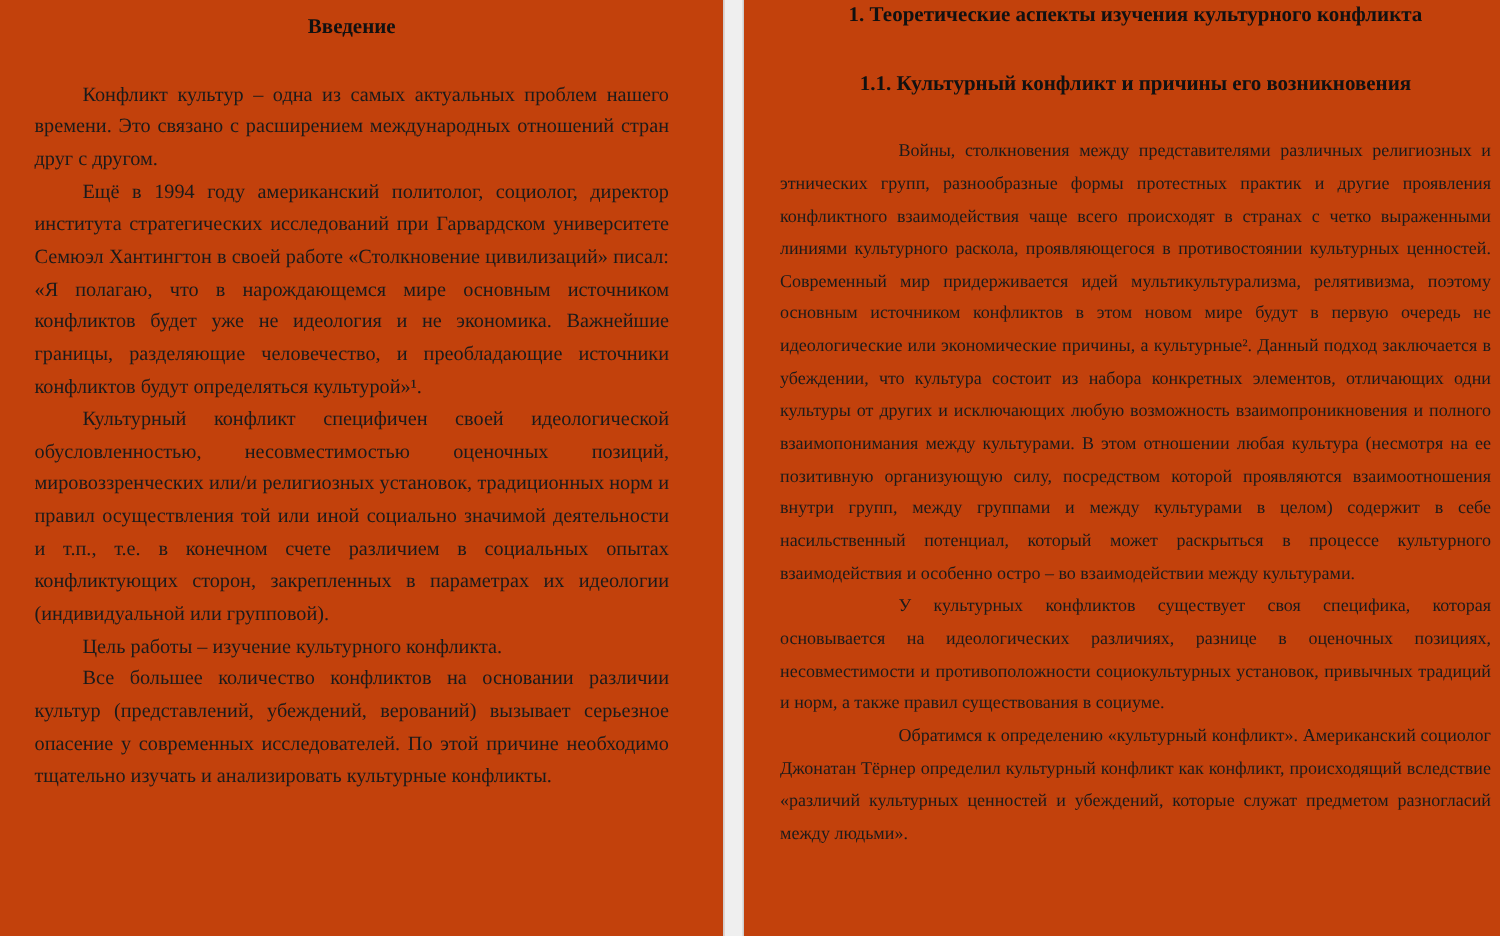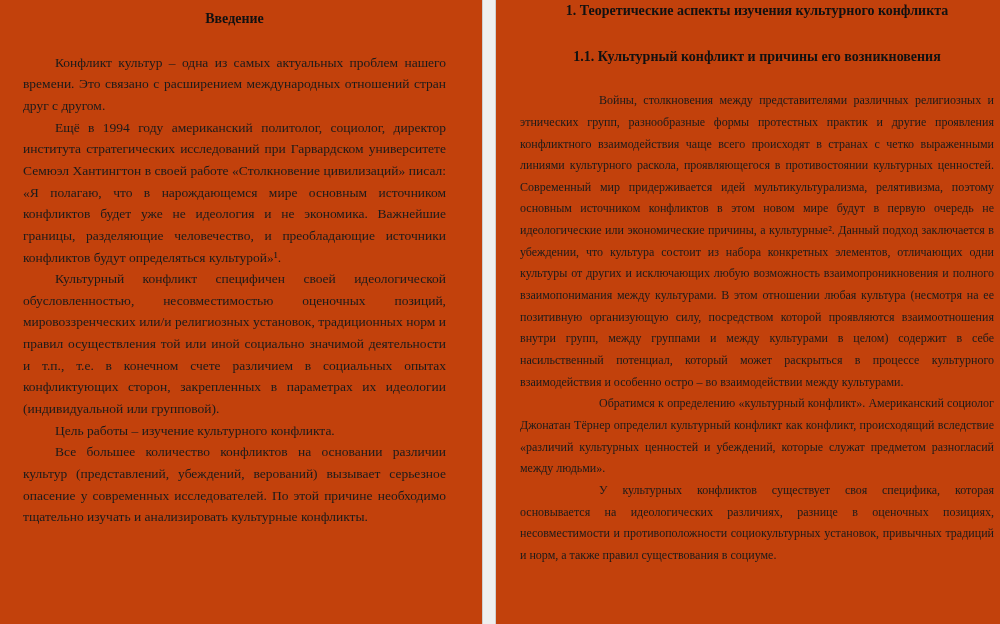--- a/index.html
+++ b/index.html
@@ -77,18 +77,18 @@
       </div>
   </div>
 
   <div class="gutter"></div>
 
   <div class="page page-right">
     <h1 class="doc-heading">1. Теоретические аспекты изучения культурного конфликта</h1>
     <h2 class="doc-heading">1.1. Культурный конфликт и причины его возникновения</h2>
     <div class="doc-body">
         <p class="para">Войны, столкновения между представителями различных религиозных и этнических групп, разнообразные формы протестных практик и другие проявления конфликтного взаимодействия чаще всего происходят в странах с четко выраженными линиями культурного раскола, проявляющегося в противостоянии культурных ценностей. Современный мир придерживается идей мультикультурализма, релятивизма, поэтому основным источником конфликтов в этом новом мире будут в первую очередь не идеологические или экономические причины, а культурные². Данный подход заключается в убеждении, что культура состоит из набора конкретных элементов, отличающих одни культуры от других и исключающих любую возможность взаимопроникновения и полного взаимопонимания между культурами. В этом отношении любая культура (несмотря на ее позитивную организующую силу, посредством которой проявляются взаимоотношения внутри групп, между группами и между культурами в целом) содержит в себе насильственный потенциал, который может раскрыться в процессе культурного взаимодействия и особенно остро – во взаимодействии между культурами.</p>
+        <p class="para">У культурных конфликтов существует своя специфика, которая основывается на идеологических различиях, разнице в оценочных позициях, несовместимости и противоположности социокультурных установок, привычных традиций и норм, а также правил существования в социуме.</p>
         <p class="para">Обратимся к определению «культурный конфликт». Американский социолог Джонатан Тёрнер определил культурный конфликт как конфликт, происходящий вследствие «различий культурных ценностей и убеждений, которые служат предметом разногласий между людьми».</p>
-        <p class="para">У культурных конфликтов существует своя специфика, которая основывается на идеологических различиях, разнице в оценочных позициях, несовместимости и противоположности социокультурных установок, привычных традиций и норм, а также правил существования в социуме.</p>
       </div>
   </div>
 
 </div>
 
 </body></html>

